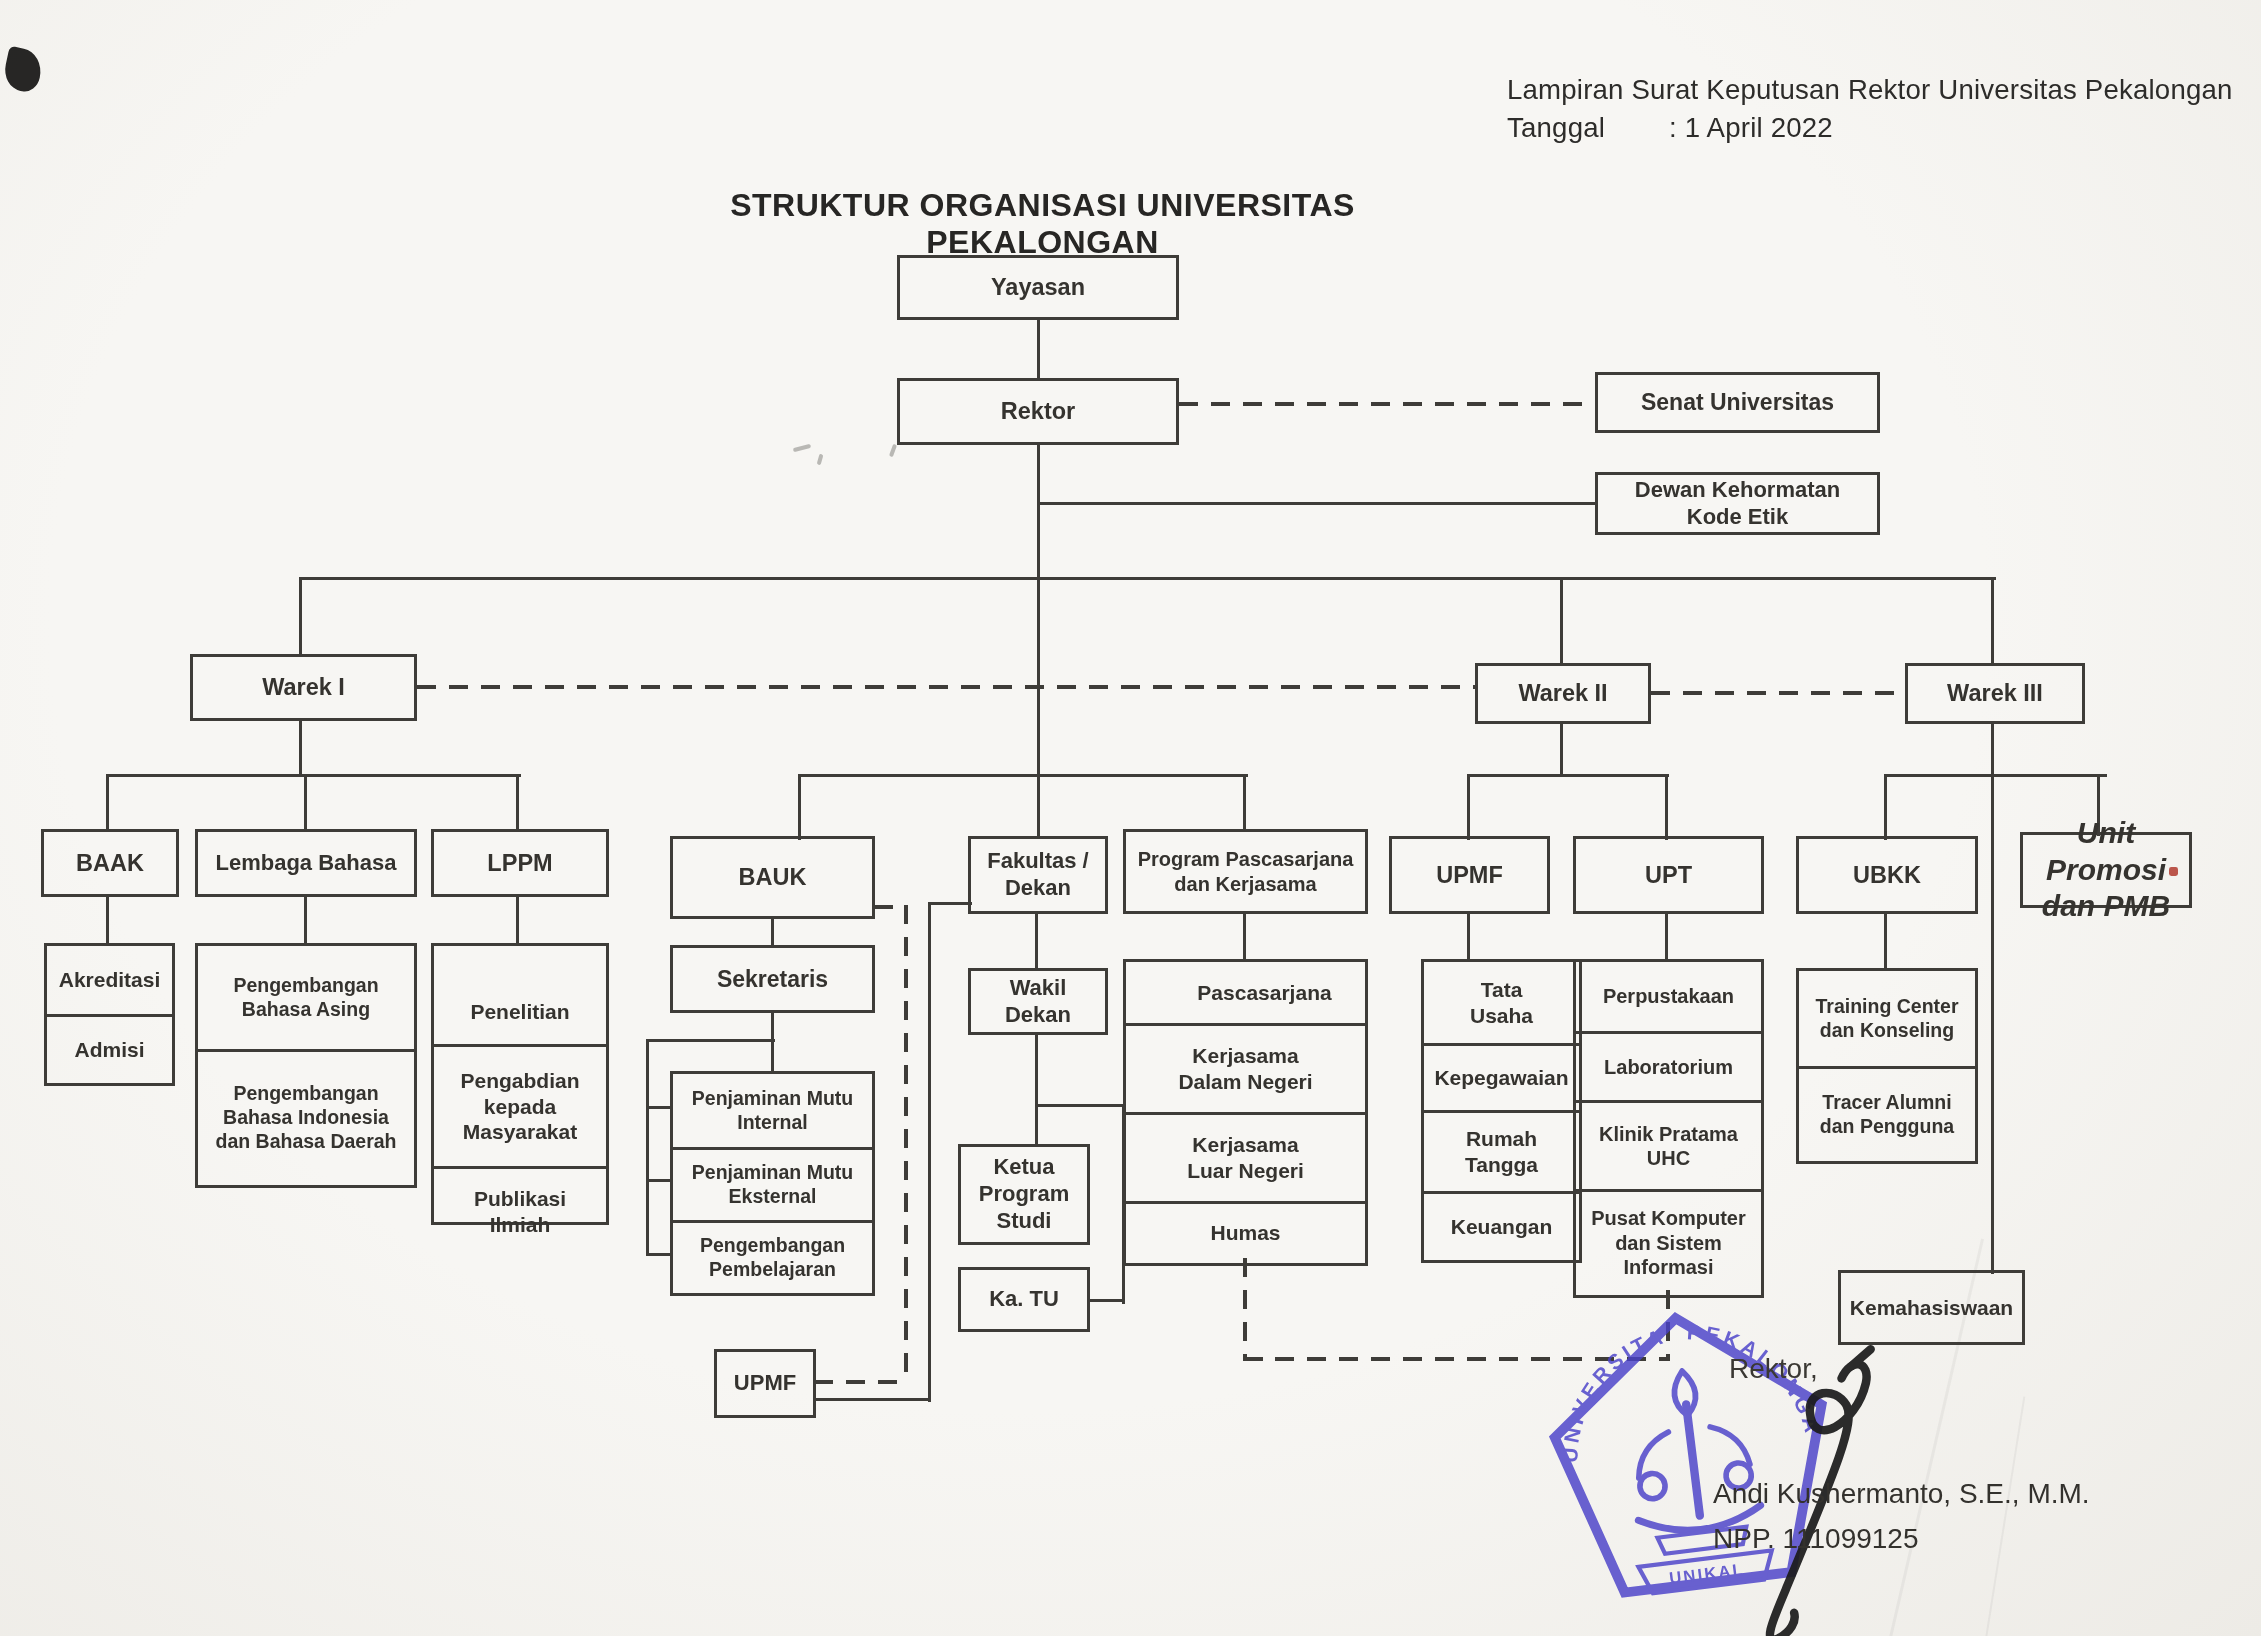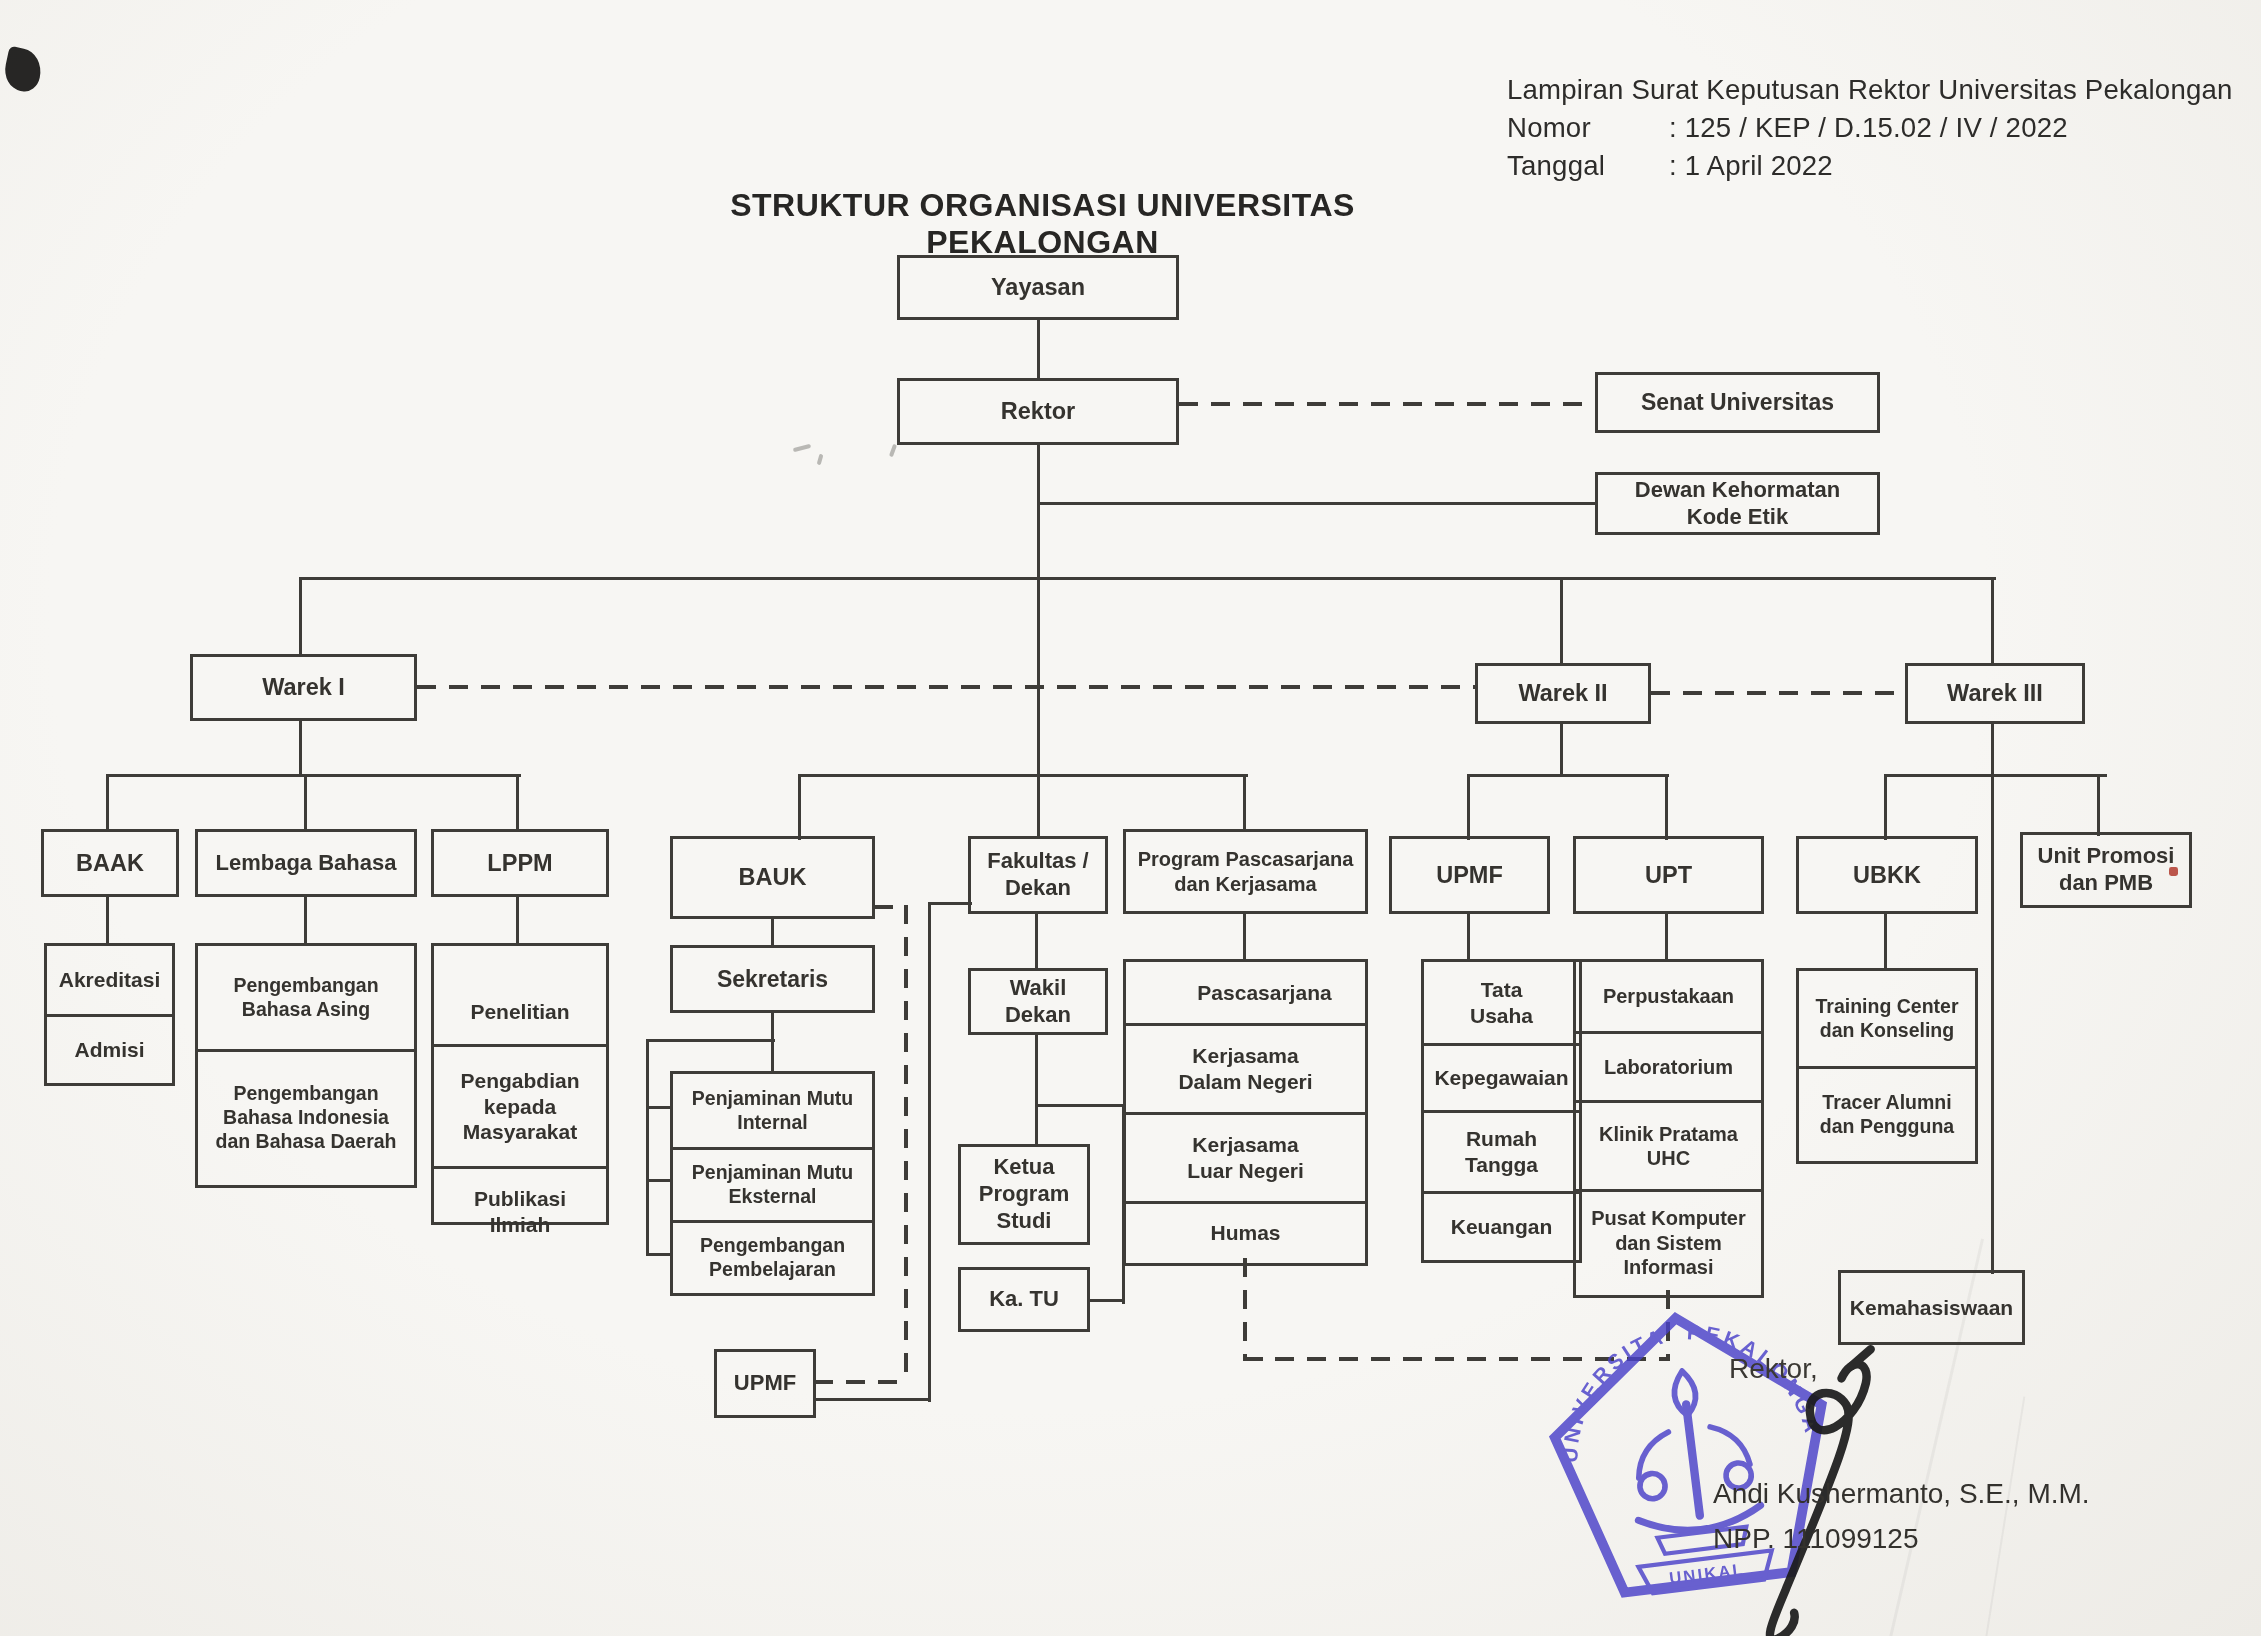--- a/index.html
+++ b/index.html
@@ -52,24 +52,20 @@
 
   <div class="corner-blob"></div>
   <div class="smudge" style="left:793px;top:446px;width:18px;height:4px;transform:rotate(-14deg);"></div>
   <div class="smudge" style="left:818px;top:454px;width:4px;height:11.4px;transform:rotate(16deg);"></div>
   <div class="smudge" style="left:891px;top:444px;width:4px;height:13px;transform:rotate(20deg);"></div>
   <div class="crease" style="left:1930px;top:1233px;width:3.2px;height:454px;transform:rotate(13deg);"></div>
   <div class="crease" style="left:2003px;top:1395px;width:2.4px;height:260px;transform:rotate(9deg);"></div>
 
   <div class="doc-header">
     <div>Lampiran Surat Keputusan Rektor Universitas Pekalongan</div>
-    <div class="hrow">
-      <span>Nomor</span>
-      <span>:  125 / KEP / D.15.02 / IV / 2022</span>
-    </div>
     <div class="hrow">
       <span>Tanggal</span>
       <span>:  1 April 2022</span>
     </div>
   </div>
 
   <div class="doc-title">STRUKTUR ORGANISASI UNIVERSITAS PEKALONGAN</div>
 
   <div id="diagram">
       <div class="ln" style="left: 1037px; top: 320px; width: 3.2px; height: 61px;"></div>
@@ -173,21 +169,21 @@
       </div>
       <div class="box" style="left: 1389px; top: 836px; width: 161px; height: 78px; font-size: 23.5px;">
         <span class="lbl">UPMF</span>
       </div>
       <div class="box" style="left: 1573px; top: 836px; width: 191px; height: 78px; font-size: 23.5px;">
         <span class="lbl">UPT</span>
       </div>
       <div class="box" style="left: 1796px; top: 836px; width: 182px; height: 78px; font-size: 23.5px;">
         <span class="lbl">UBKK</span>
       </div>
-      <div class="box" style="left: 2020px; top: 832px; width: 172px; height: 76px; font-size: 22px;">
+      <div class="box" style="left: 2020px; top: 832px; width: 172px; height: 76px; font-size: 30px; font-style: italic;">
         <span class="lbl">Unit Promosi
 dan PMB</span>
         <span class="redmark"></span>
       </div>
       <div class="box" style="left: 968px; top: 968px; width: 140px; height: 67px; font-size: 22px;">
         <span class="lbl">Wakil
 Dekan</span>
       </div>
       <div class="box" style="left: 958px; top: 1144px; width: 132px; height: 101px; font-size: 22px;">
         <span class="lbl">Ketua

